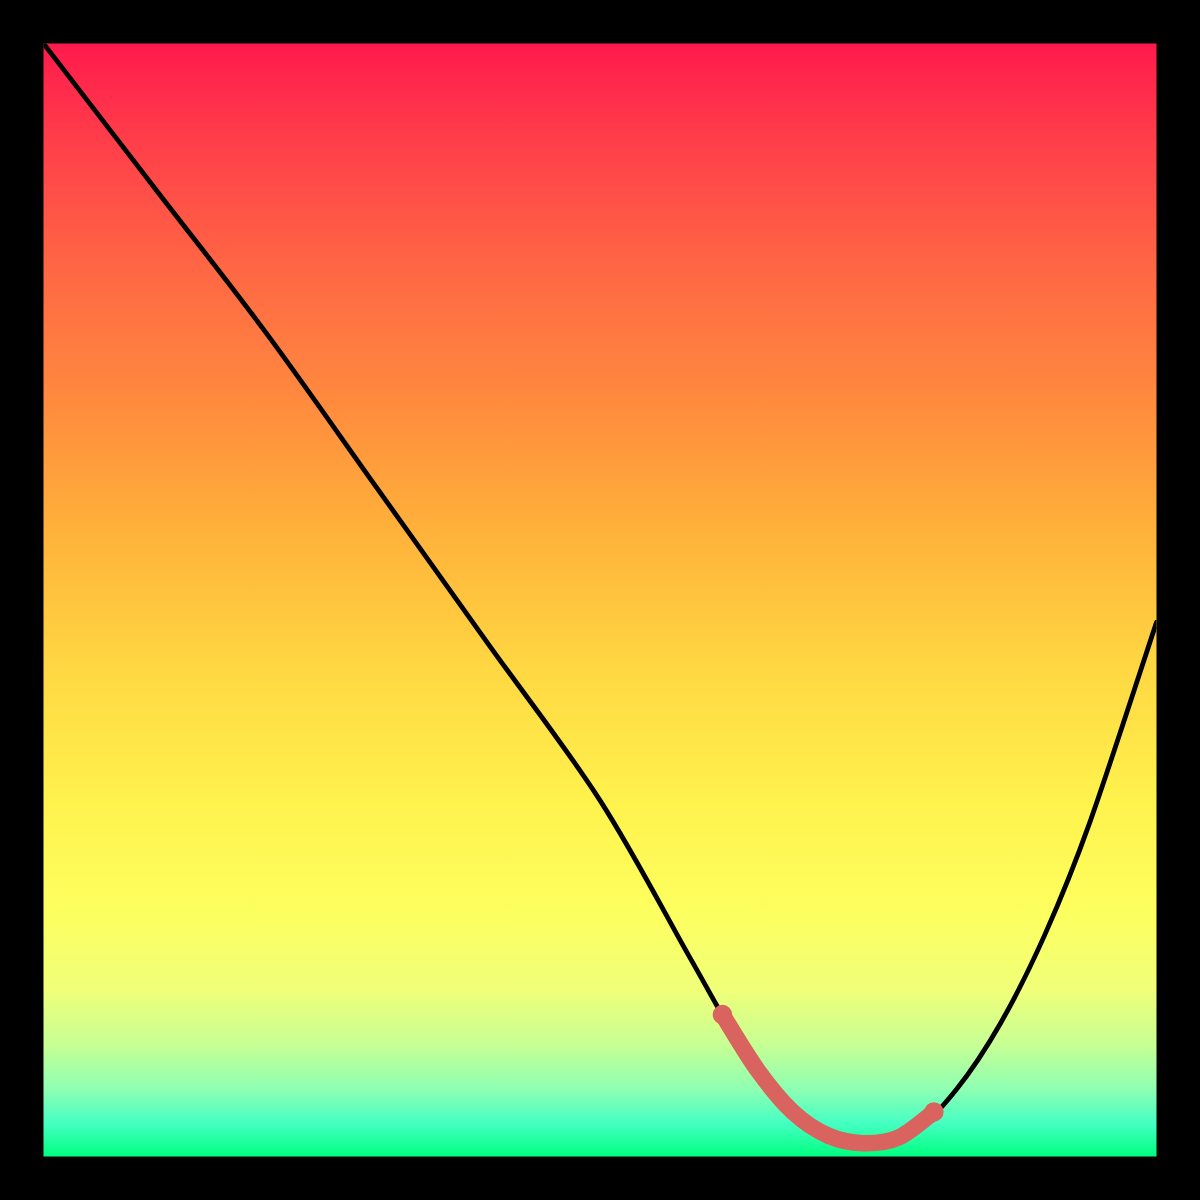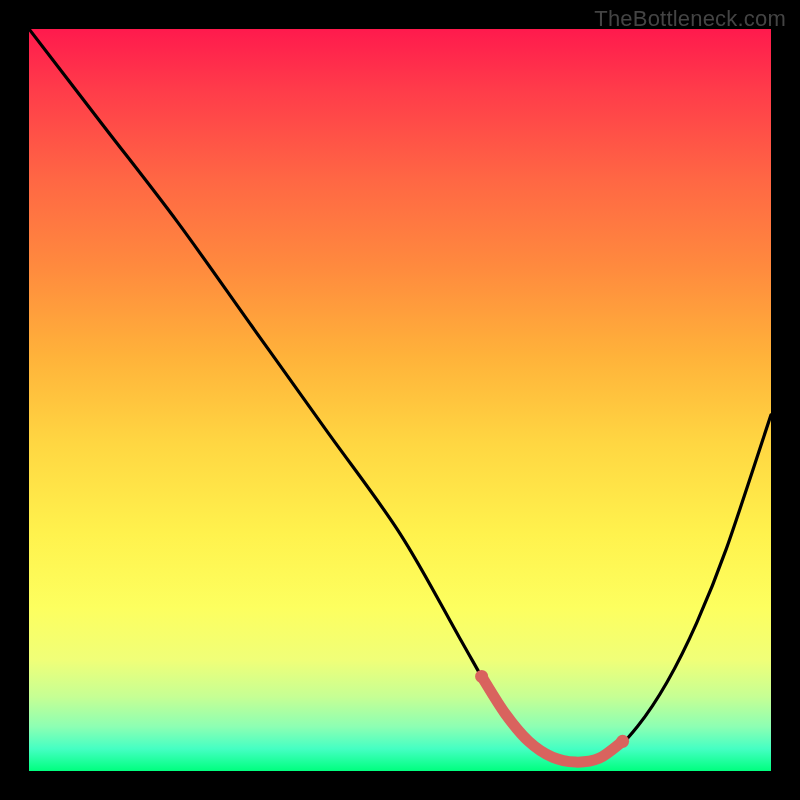--- a/index.html
+++ b/index.html
@@ -63,21 +63,20 @@
     top: 0;
     width: 742px;
     height: 742px;
     z-index: 12;
   }
 </style>
 </head>
 <body>
 
 <div class="frame">
-  <div class="watermark">TheBottleneck.com</div>
 
   <div class="plot-area">
 
     <svg class="curve" viewBox="0 0 742 742" preserveAspectRatio="none">
       <path id="curve-path" fill="none" stroke="#000" stroke-width="3.2" stroke-linecap="round" d="M 0 0 C 12.366666666666667 16.07666666666667, 49.46666666666667 64.3066666666667, 74.2 96.46000000000004 C 98.93333333333334 128.61333333333337, 123.66666666666667 159.52999999999997, 148.4 192.91999999999996 C 173.13333333333333 226.30999999999995, 197.86666666666667 262.17333333333335, 222.6 296.8 C 247.33333333333331 331.4266666666667, 272.06666666666666 366.05333333333334, 296.8 400.68 C 321.53333333333336 435.3066666666667, 348.74 469.93333333333334, 371 504.56 C 393.26 539.1866666666667, 415.52 582.47, 430.35999999999996 608.44 C 445.19999999999993 634.4100000000001, 450.14666666666665 644.3033333333333, 460.04 660.38 C 469.9333333333334 676.4566666666667, 479.8266666666667 693.77, 489.72 704.9 C 499.61333333333334 716.03, 509.50666666666666 722.2133333333333, 519.4 727.16 C 529.2933333333333 732.1066666666667, 539.1866666666667 734.58, 549.08 734.58 C 558.9733333333334 734.58, 568.8666666666667 733.3433333333332, 578.76 727.16 C 588.6533333333333 720.9766666666667, 598.5466666666666 709.8466666666667, 608.4399999999999 697.48 C 618.3333333333333 685.1133333333333, 628.2266666666667 670.2733333333333, 638.12 652.96 C 648.0133333333333 635.6466666666668, 657.9066666666668 615.86, 667.8000000000001 593.6 C 677.6933333333334 571.34, 685.1133333333332 554.0266666666666, 697.4799999999999 519.4 C 709.8466666666666 484.7733333333333, 734.5799999999999 408.1, 742 385.84000000000003"></path>
     </svg>
 
     <svg class="fit" viewBox="0 0 742 742" preserveAspectRatio="none">
       <path id="fit-path" fill="none" stroke="#d9635e" stroke-width="11" stroke-linecap="round" d="M 452.62 647.395 C 456.53611111111115 653.5783333333334, 468.2844444444445 673.6741666666667, 476.11666666666673 684.495 C 483.948888888889 695.3158333333333, 491.78111111111116 705.0545833333333, 499.61333333333334 712.3199999999999 C 507.44555555555553 719.5854166666666, 515.2777777777778 724.6248333333333, 523.11 728.0875 C 530.9422222222222 731.5501666666667, 538.7744444444445 732.8898888888889, 546.6066666666667 733.096 C 554.4388888888889 733.3021111111111, 562.2711111111112 732.7868333333333, 570.1033333333334 729.3241666666667 C 577.9355555555555 725.8615, 589.6838888888889 715.1540277777779, 593.6 712.32"></path>
       <circle id="fit-start-cap" r="6.5" fill="#d9635e" cx="452.62" cy="647.395"></circle>

